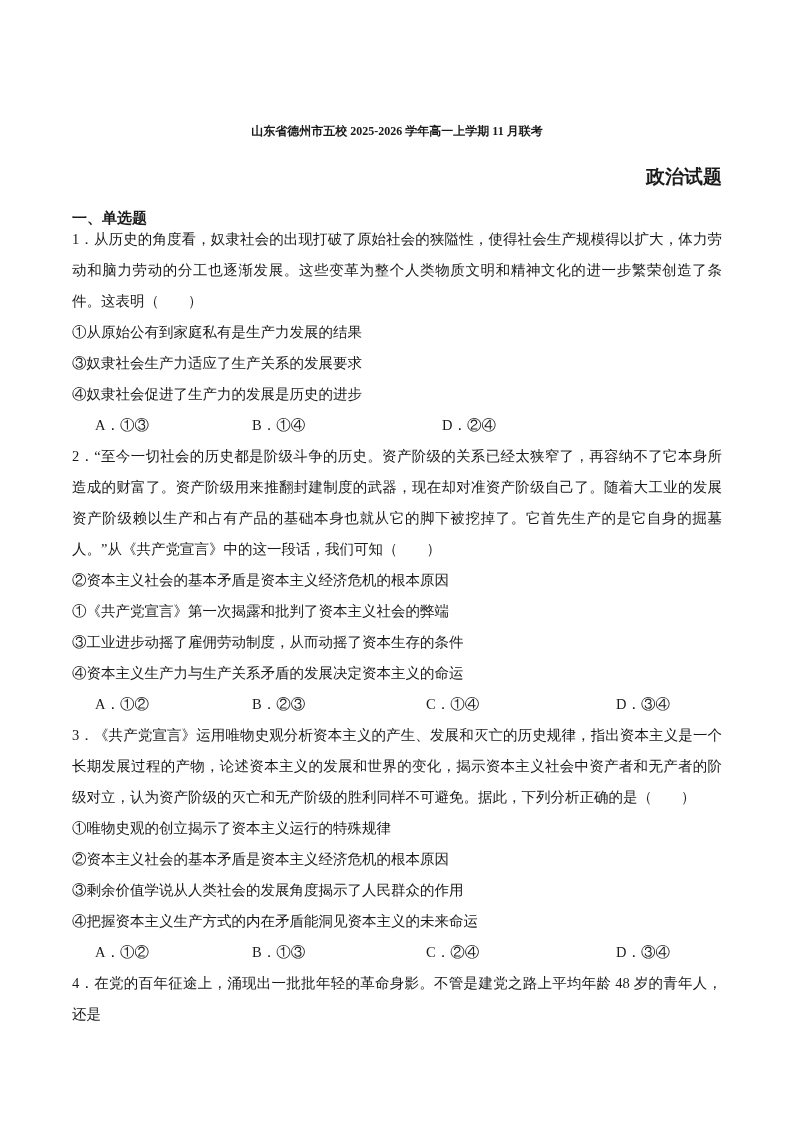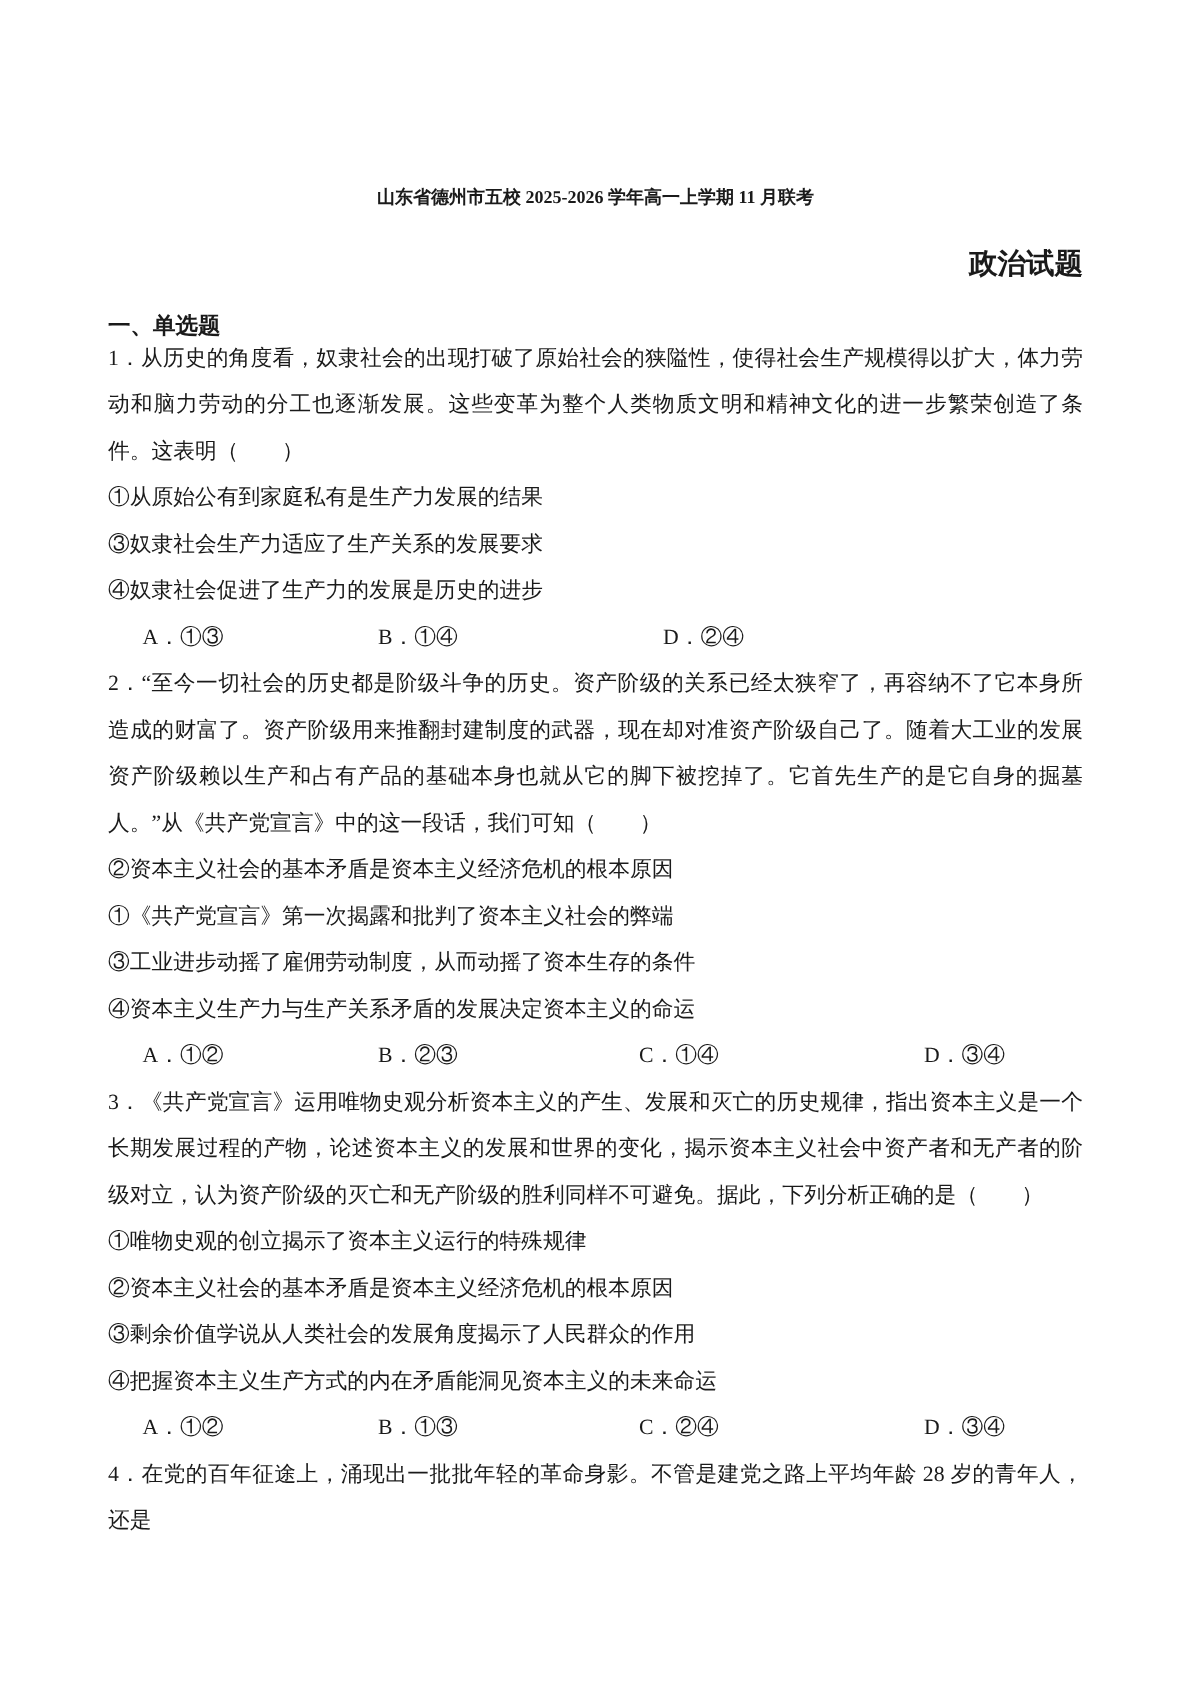--- a/index.html
+++ b/index.html
@@ -110,18 +110,18 @@
         </div>
     <div class="options">
           <span class="option">A．①②</span>
           <span class="option">B．①③</span>
           <span class="option">C．②④</span>
           <span class="option">D．③④</span>
         </div>
   </div>
 
   <div class="question">
-    <p class="line stem">4．在党的百年征途上，涌现出一批批年轻的革命身影。不管是建党之路上平均年龄 28 岁的青年人，还是</p>
+    <p class="line stem">4．在党的百年征途上，涌现出一批批年轻的革命身影。不管是建党之路上平均年龄 48 岁的青年人，还是</p>
     <div></div>
 
   </div>
 </div>
 </div>
 
 </body></html>

